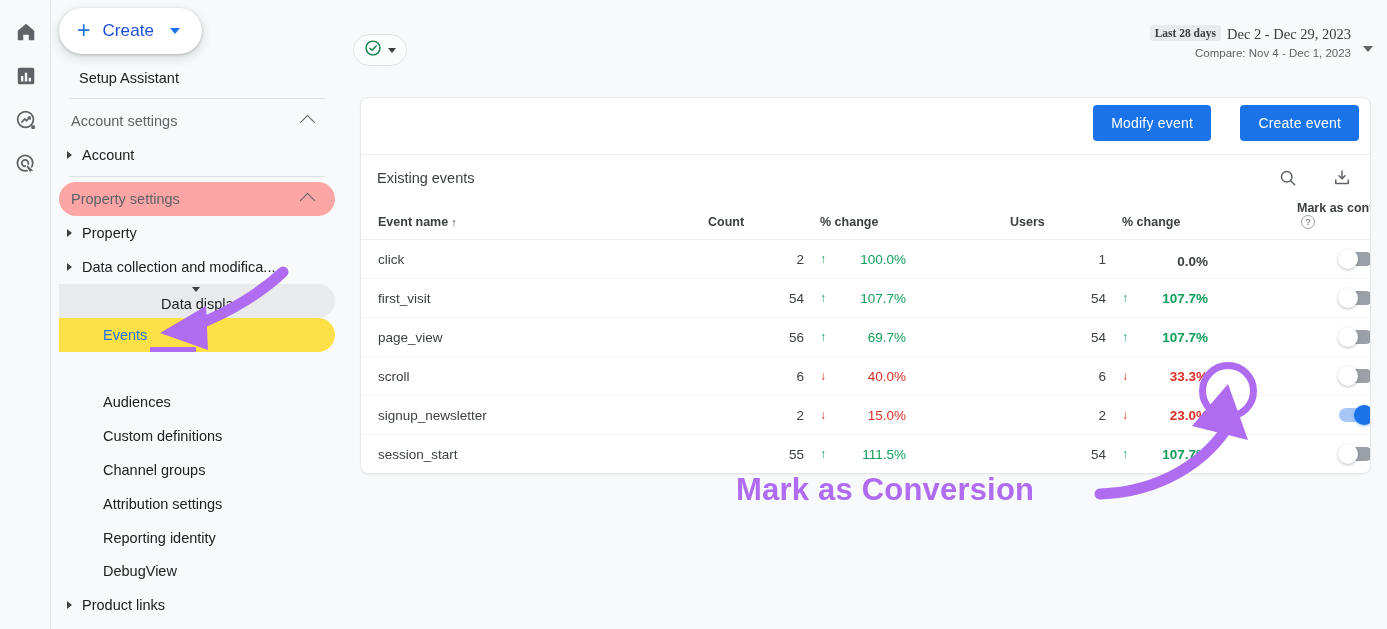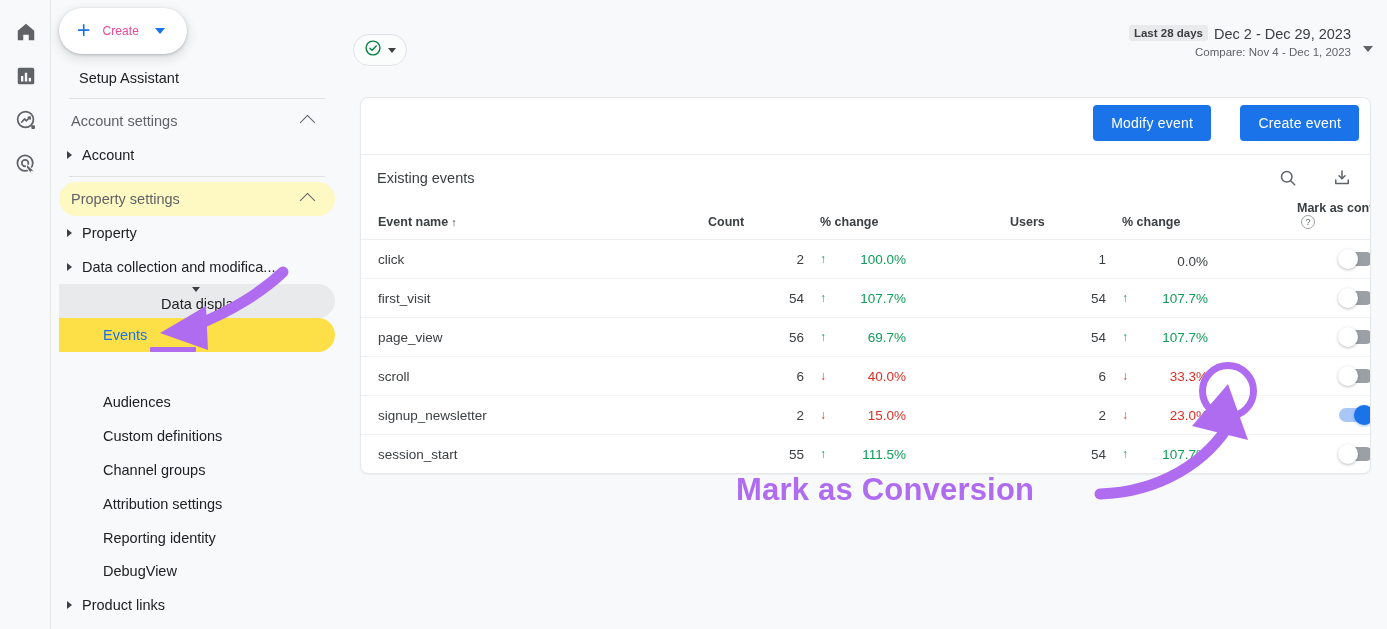--- a/index.html
+++ b/index.html
@@ -66,22 +66,22 @@
     font-family: "Liberation Sans", sans-serif;
   }
   .create-btn .plus {
     color: #1a73e8;
     font-size: 23px;
     line-height: 1;
     font-weight: 400;
     margin-top: -2px;
   }
   .create-btn .label {
-    color: #ec4899;
-    font-size: 12px;
+    color: #1d4ed8;
+    font-size: 17px;
     letter-spacing: .1px;
   }
   .create-btn .caret {
     width: 0; height: 0;
     border-left: 5.5px solid transparent;
     border-right: 5.5px solid transparent;
     border-top: 6.5px solid #1a73e8;
     margin-left: 4px;
   }
 
@@ -100,21 +100,21 @@
   .nav-item .txt {
     white-space: nowrap;
     overflow: hidden;
     text-overflow: ellipsis;
   }
   .nav-section {
     color: #5f6368;
     padding-left: 12px;
   }
   .nav-section.shaded {
-    background: #fef9c3;
+    background: #fca5a5;
     border-radius: 18px;
   }
   .nav-section .chev {
     position: absolute;
     right: 22px;
     width: 10px; height: 10px;
     border-left: 1.6px solid #5f6368;
     border-top: 1.6px solid #5f6368;
     transform: rotate(45deg);
     margin-top: 3px;
@@ -197,20 +197,21 @@
     position: absolute;
     right: 36px;
     top: 26px;
     text-align: right;
     cursor: pointer;
   }
   .dr-line1 {
     font-size: 14.5px;
     color: #3c4043;
     white-space: nowrap;
+    font-family: Liberation Serif, serif;
   }
   .dr-pill {
     background: #e9eaec;
     color: #3c4043;
     font-size: 11.5px;
     font-weight: bold;
     padding: 2px 5px;
     border-radius: 3px;
     margin-right: 6px;
     position: relative;
@@ -309,21 +310,21 @@
     height: 38px;
     border-bottom: 1px solid #f1f3f4;
     padding: 0;
   }
   table.events tr:last-child td { border-bottom: none; }
 
   .c-name  { width: 330px; padding-left: 17px !important; }
   .c-count { width: 96px;  text-align: right; }
   .c-chg1  { width: 190px; }
   .c-users { width: 96px;  text-align: right; }
-  .c-chg2  { width: 175px; }
+  .c-chg2  { width: 175px; font-weight: bold; }
   .c-mark  { width: 124px; }
 
   .chg-cell { padding-left: 16px !important; }
   .chg {
     display: inline-flex;
     align-items: center;
     gap: 9px;
     width: 86px;
   }
   .chg .arrow { font-size: 12px; line-height: 1; width: 9px; }

